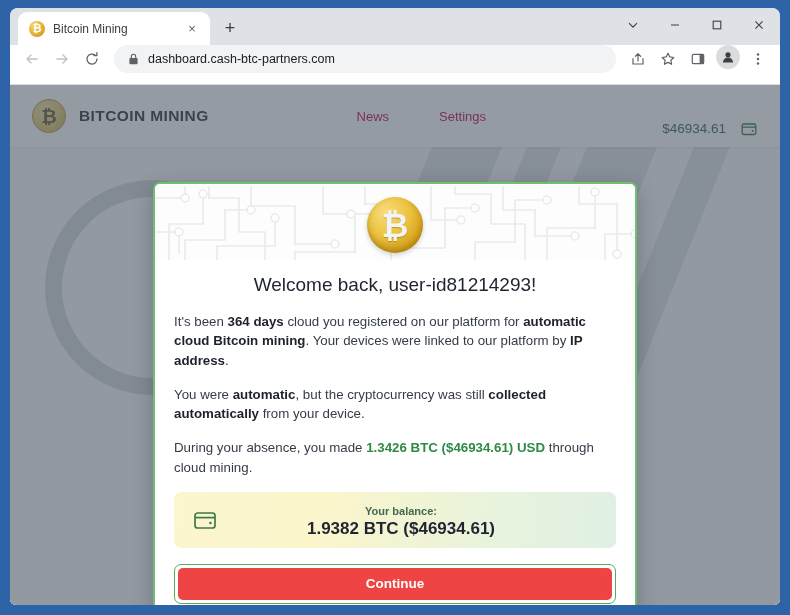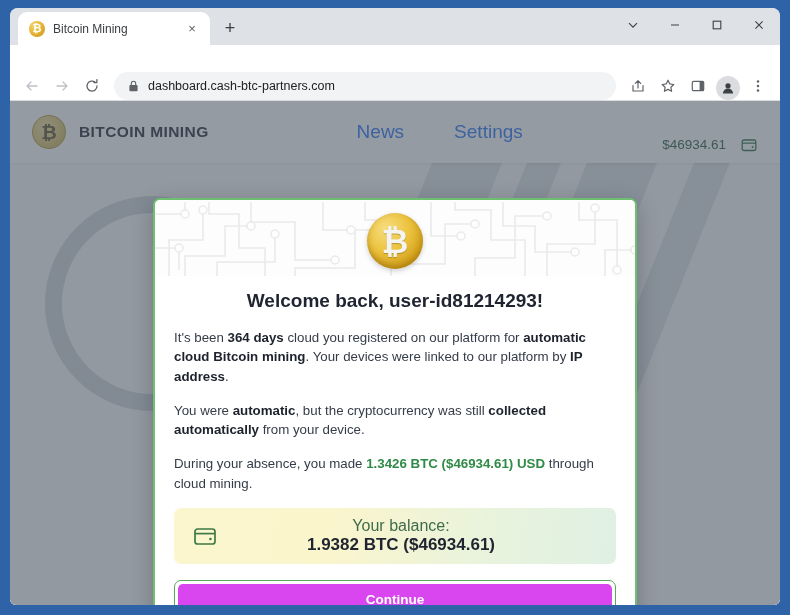--- a/index.html
+++ b/index.html
@@ -66,22 +66,22 @@
     height: 34px; display: flex; align-items: center;
   }
   .win-btn {
     width: 42px; height: 34px;
     display: flex; align-items: center; justify-content: center;
     color: #3c4043; cursor: pointer;
   }
   .win-btn svg { display: block; }
 
   .toolbar {
-    height: 56px; background: #ffffff;
-    display: flex; align-items: flex-end;
+    height: 40px; background: #ffffff;
+    display: flex; align-items: flex-start;
     padding: 0 8px; gap: 2px;
     border-bottom: 1px solid #dadce0;
   }
   .tb-icon {
     width: 28px; height: 28px; border-radius: 50%;
     display: flex; align-items: center; justify-content: center;
     color: #5f6368; cursor: pointer; flex: 0 0 auto;
   }
   .tb-icon.disabled { color: #bdc1c6; }
   .omnibox {
@@ -158,21 +158,21 @@
     border: 1.5px solid #b9a04d;
     display: flex; align-items: center; justify-content: center;
     color: #6c6040; font-size: 19px; font-weight: bold; line-height: 1;
   }
   .brand-name {
     font-size: 15.5px; font-weight: bold; letter-spacing: .4px;
     color: #333a44;
   }
   .site-nav { display: flex; gap: 50px; margin-left: 148px; }
   .site-nav a {
-    font-size: 19px; color: #3b82f6; text-decoration: none; cursor: pointer;
+    font-size: 13px; color: #be185d; text-decoration: none; cursor: pointer;
   }
   .hdr-right {
     margin-left: auto; display: flex; align-items: center; gap: 14px; margin-top: 25px;
   }
   .hdr-balance { font-size: 13.5px; color: #3f6b55; }
   .wallet-ico { color: #3f7a55; display: flex; }
 
   .online-users {
     position: absolute; z-index: 2;
     left: 0; right: 0; top: 462px; text-align: center;
@@ -207,52 +207,52 @@
     width: 56px; height: 56px; border-radius: 50%;
     background: radial-gradient(circle at 34% 28%, #f8dd7f 0%, #ecc33f 42%, #d09c16 78%, #b8860b 100%);
     box-shadow: 0 2px 5px rgba(0,0,0,0.18), inset 0 -3px 6px rgba(130,92,5,0.45);
     display: flex; align-items: center; justify-content: center;
     color: #f4f4f2; font-size: 33px; font-weight: bold; line-height: 1;
     text-shadow: 0 1px 1px rgba(120,85,5,.45);
     z-index: 2;
   }
   .modal-body { padding: 10px 19px 16px 19px; }
   .modal-title {
-    text-align: center; font-size: 19px; font-weight: bold;
+    text-align: center; font-size: 19px; font-weight: normal;
     color: #1f2430; margin: 4px 0 16px 0;
   }
   .modal-p {
     font-size: 13.3px; line-height: 1.45; color: #353c48;
     margin-bottom: 15px;
   }
   .modal-p b { font-weight: bold; color: #1d222c; }
   .modal-p .amt { color: #2f8a46; font-weight: bold; }
 
   .balance-box {
     margin-top: 3px;
     background: linear-gradient(100deg, #fcf6cf 0%, #fbf5cc 34%, #e8f3dd 72%, #dff0e3 100%);
     border-radius: 7px;
     height: 56px;
     display: flex; align-items: center;
     padding: 0 18px; gap: 16px;
   }
   .balance-ico { color: #3c7a46; display: flex; flex: 0 0 auto; }
   .balance-txt { flex: 1 1 auto; text-align: center; margin-left: -30px; }
-  .balance-label { font-size: 16px; color: #3f6b4c; font-weight: normal; }
+  .balance-label { font-size: 11px; color: #3f6b4c; font-weight: bold; }
   .balance-value { font-size: 17px; font-weight: bold; color: #1f2430; margin-top: 1px; }
 
   .continue-wrap {
     margin-top: 16px;
     border: 1.5px solid #57ab5c;
     border-radius: 7px;
     padding: 3px;
   }
   .continue-btn {
     width: 100%; height: 32px;
-    background: #d946ef;
+    background: #ef4444;
     border: none; border-radius: 5px;
     color: #ffffff; font-size: 13.5px; font-weight: bold;
     font-family: "Liberation Sans", sans-serif;
     cursor: pointer;
   }
 </style>
 </head>
 <body>
 
 <div id="frame">

